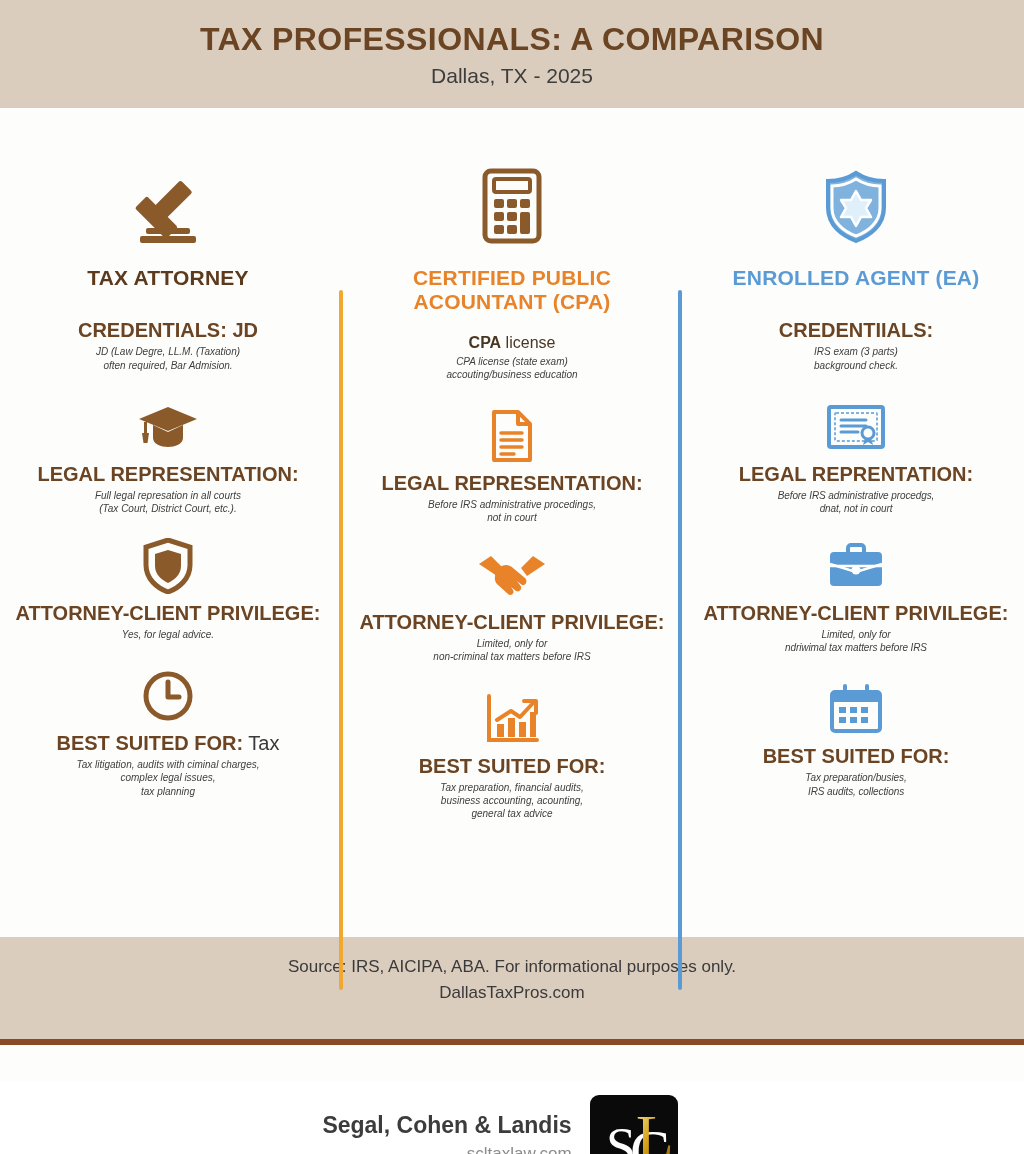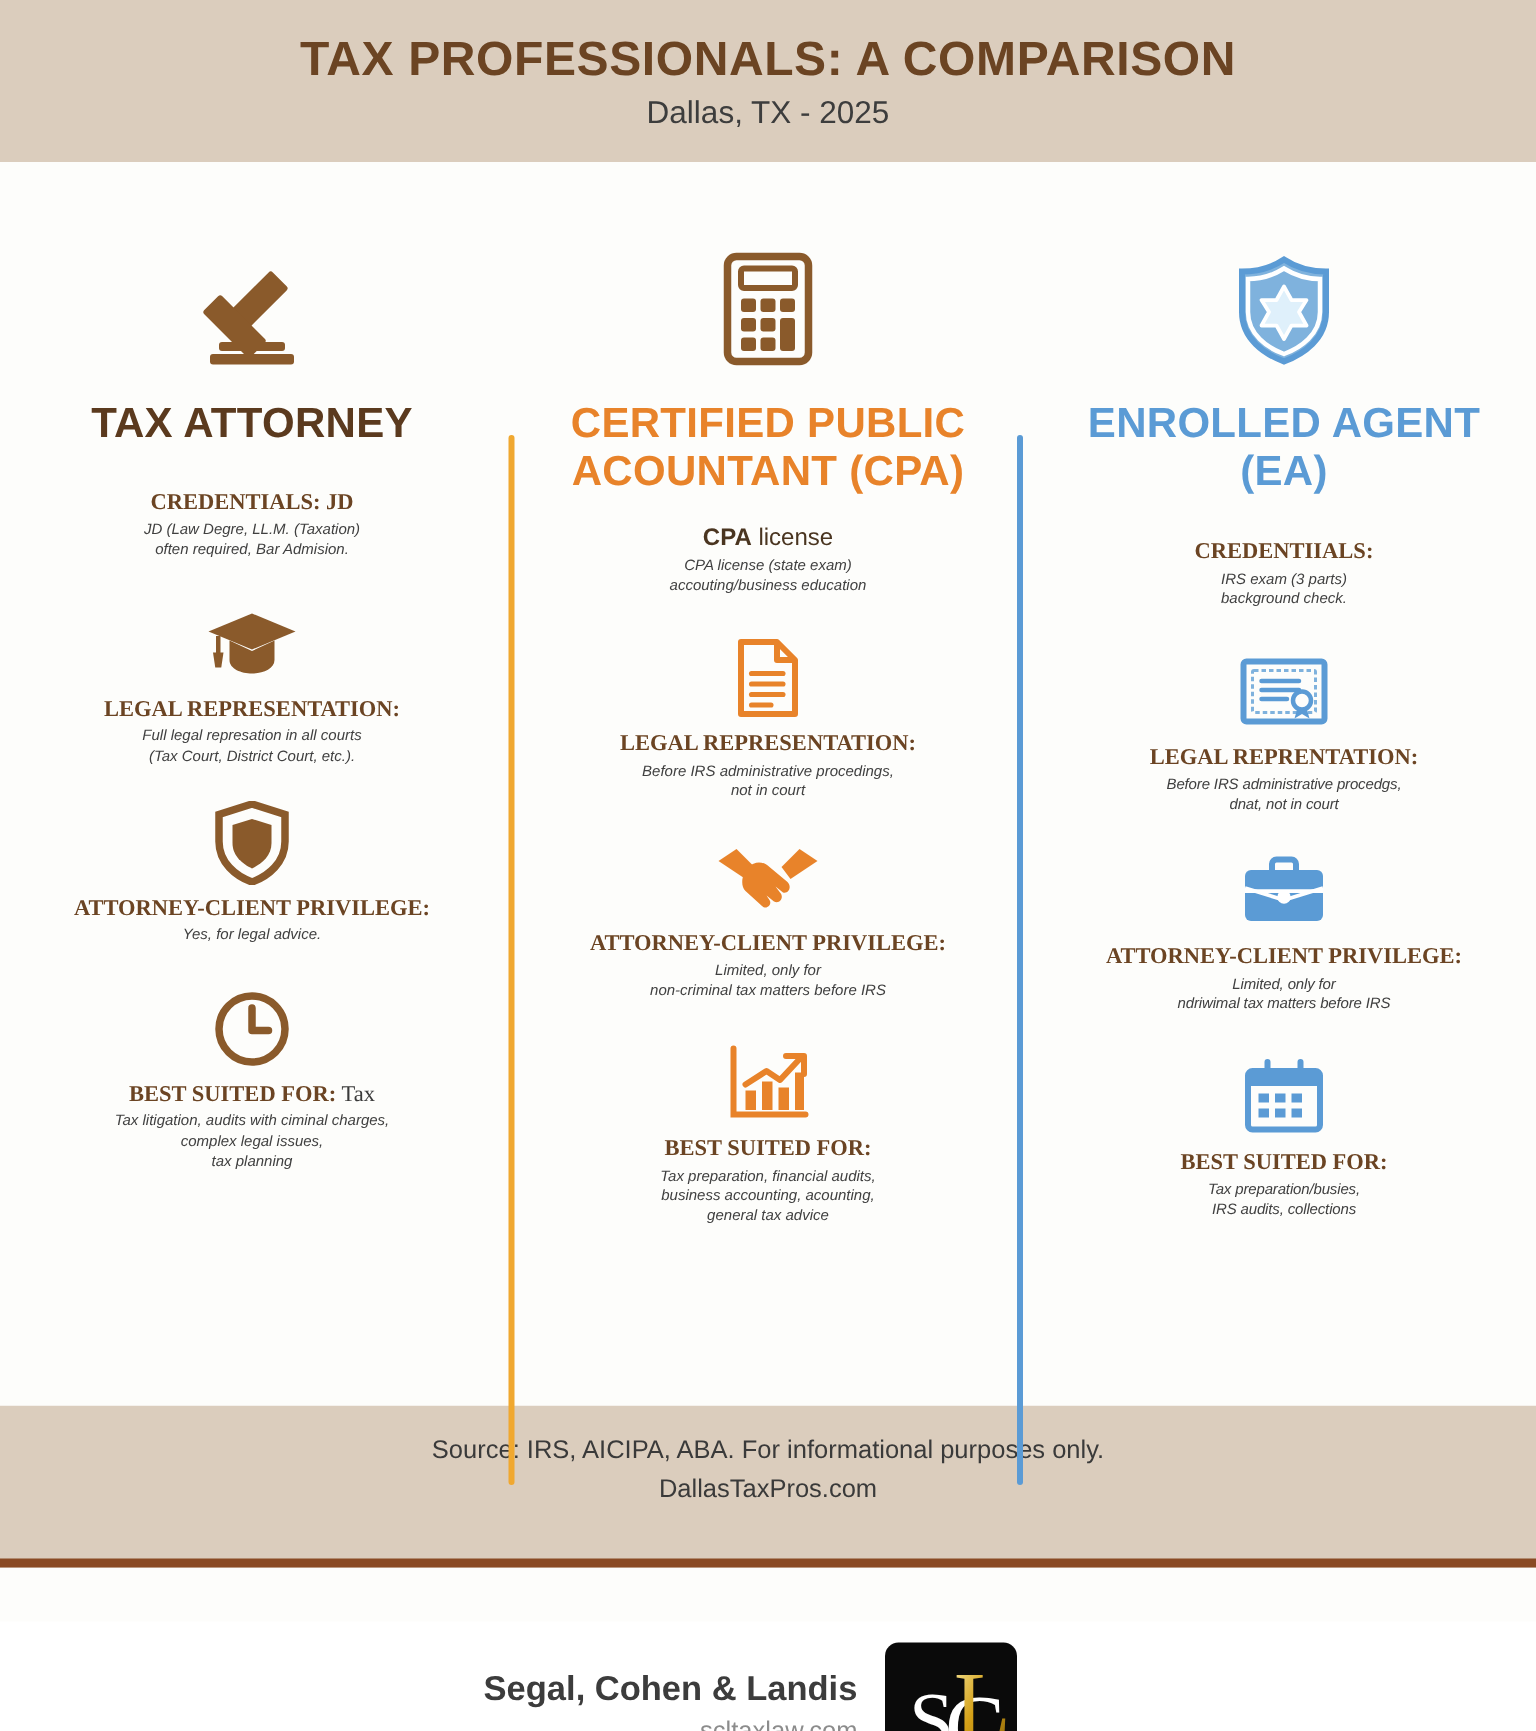--- a/index.html
+++ b/index.html
@@ -71,45 +71,44 @@
   .divider.d2 { left: 678px; background: #5b9bd5; }
 
   .col-icon {
     height: 76px;
     display: flex;
     align-items: flex-end;
     justify-content: center;
     margin-bottom: 22px;
   }
   .col-title {
-    font-size: 28px;
+    font-size: 21px;
     font-weight: bold;
     line-height: 1.16;
     margin-bottom: 18px;
     letter-spacing: 0.2px;
   }
   .col-title.brown  { color: #5b3a1e; }
   .col-title.orange { color: #e8832a; }
   .col-title.blue   { color: #5b9bd5; }
 
   .block { margin-top: 4px; }
   .block-icon {
     height: 58px;
     display: flex;
     align-items: center;
     justify-content: center;
     margin-bottom: 6px;
   }
   .block-heading {
-    font-size: 15px;
+    font-size: 20px;
     font-weight: bold;
     color: #6b4423;
     line-height: 1.25;
     margin-bottom: 2px;
-    font-family: Liberation Serif, serif;
   }
   .block-heading .trail {
     font-weight: normal;
     color: #3a3a3a;
   }
   .block-body {
     font-size: 10px;
     color: #404040;
     line-height: 1.32;
     white-space: pre-line;

